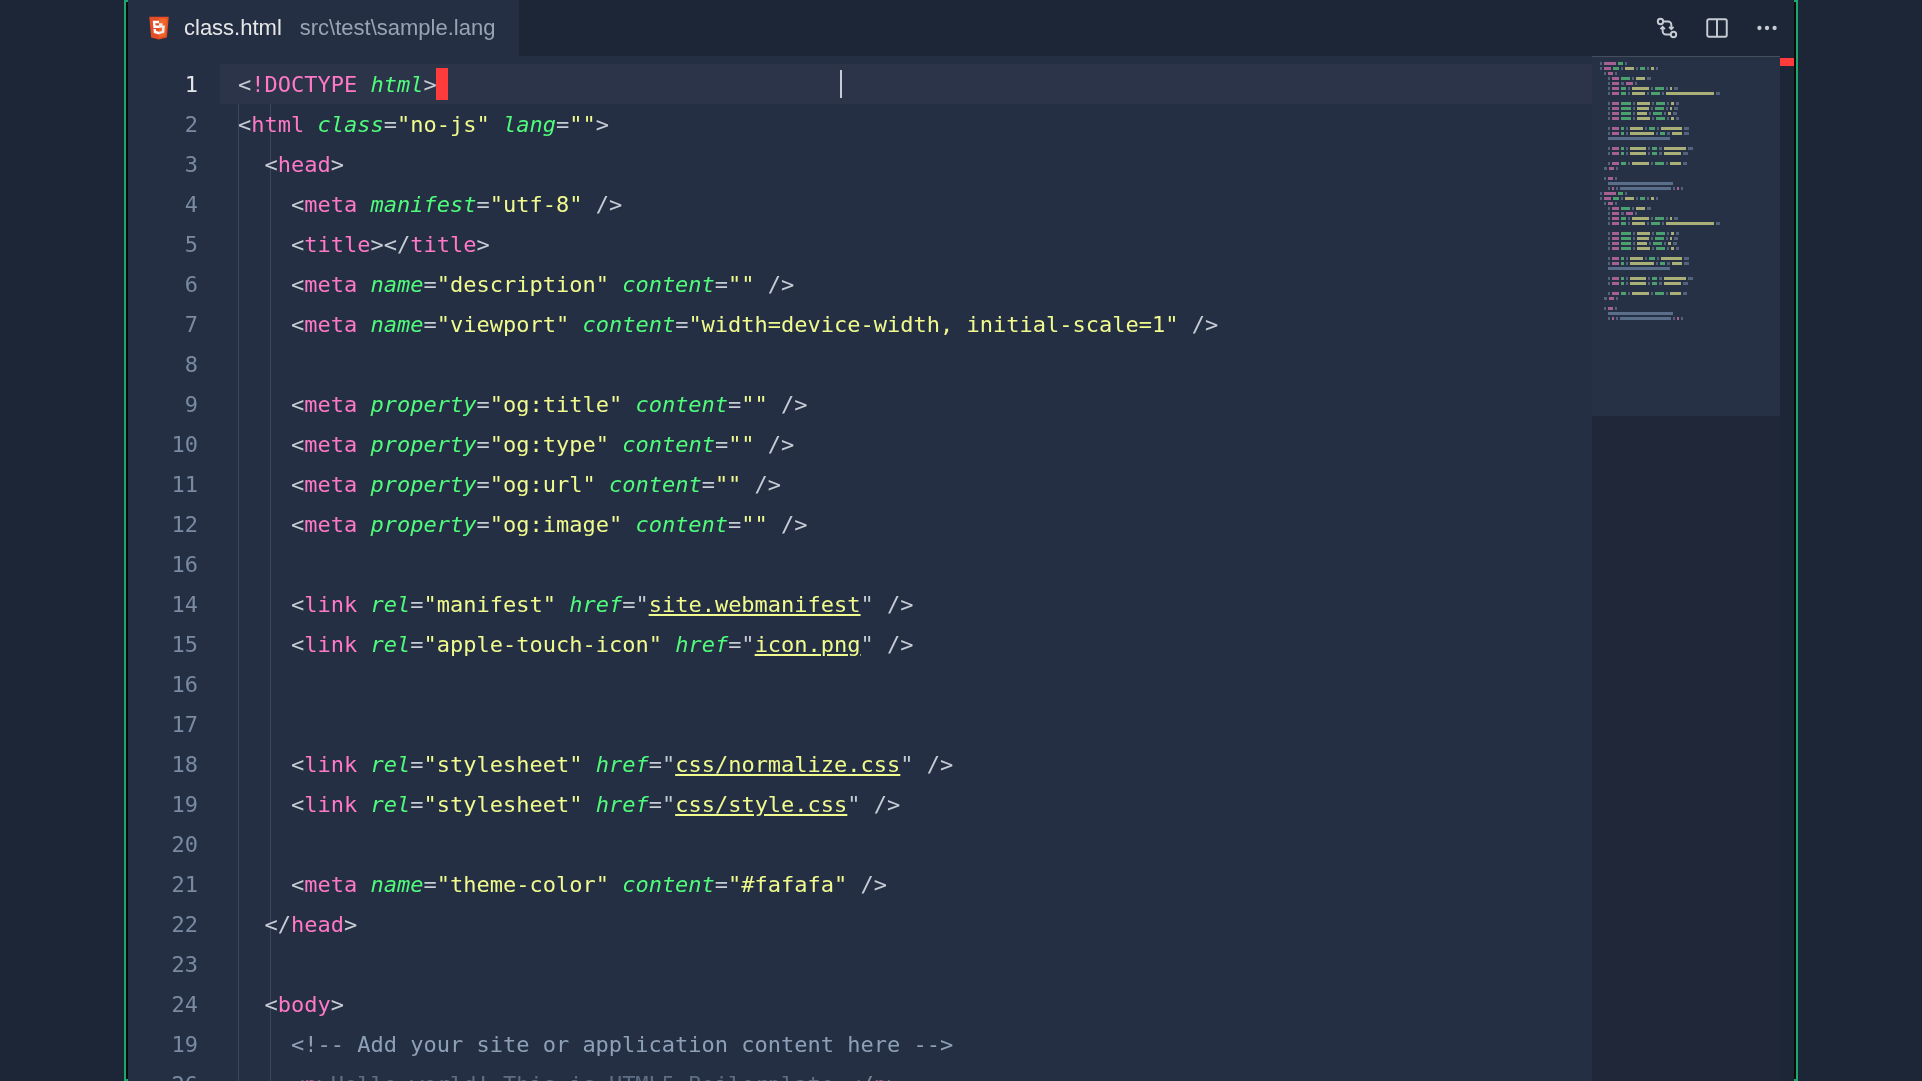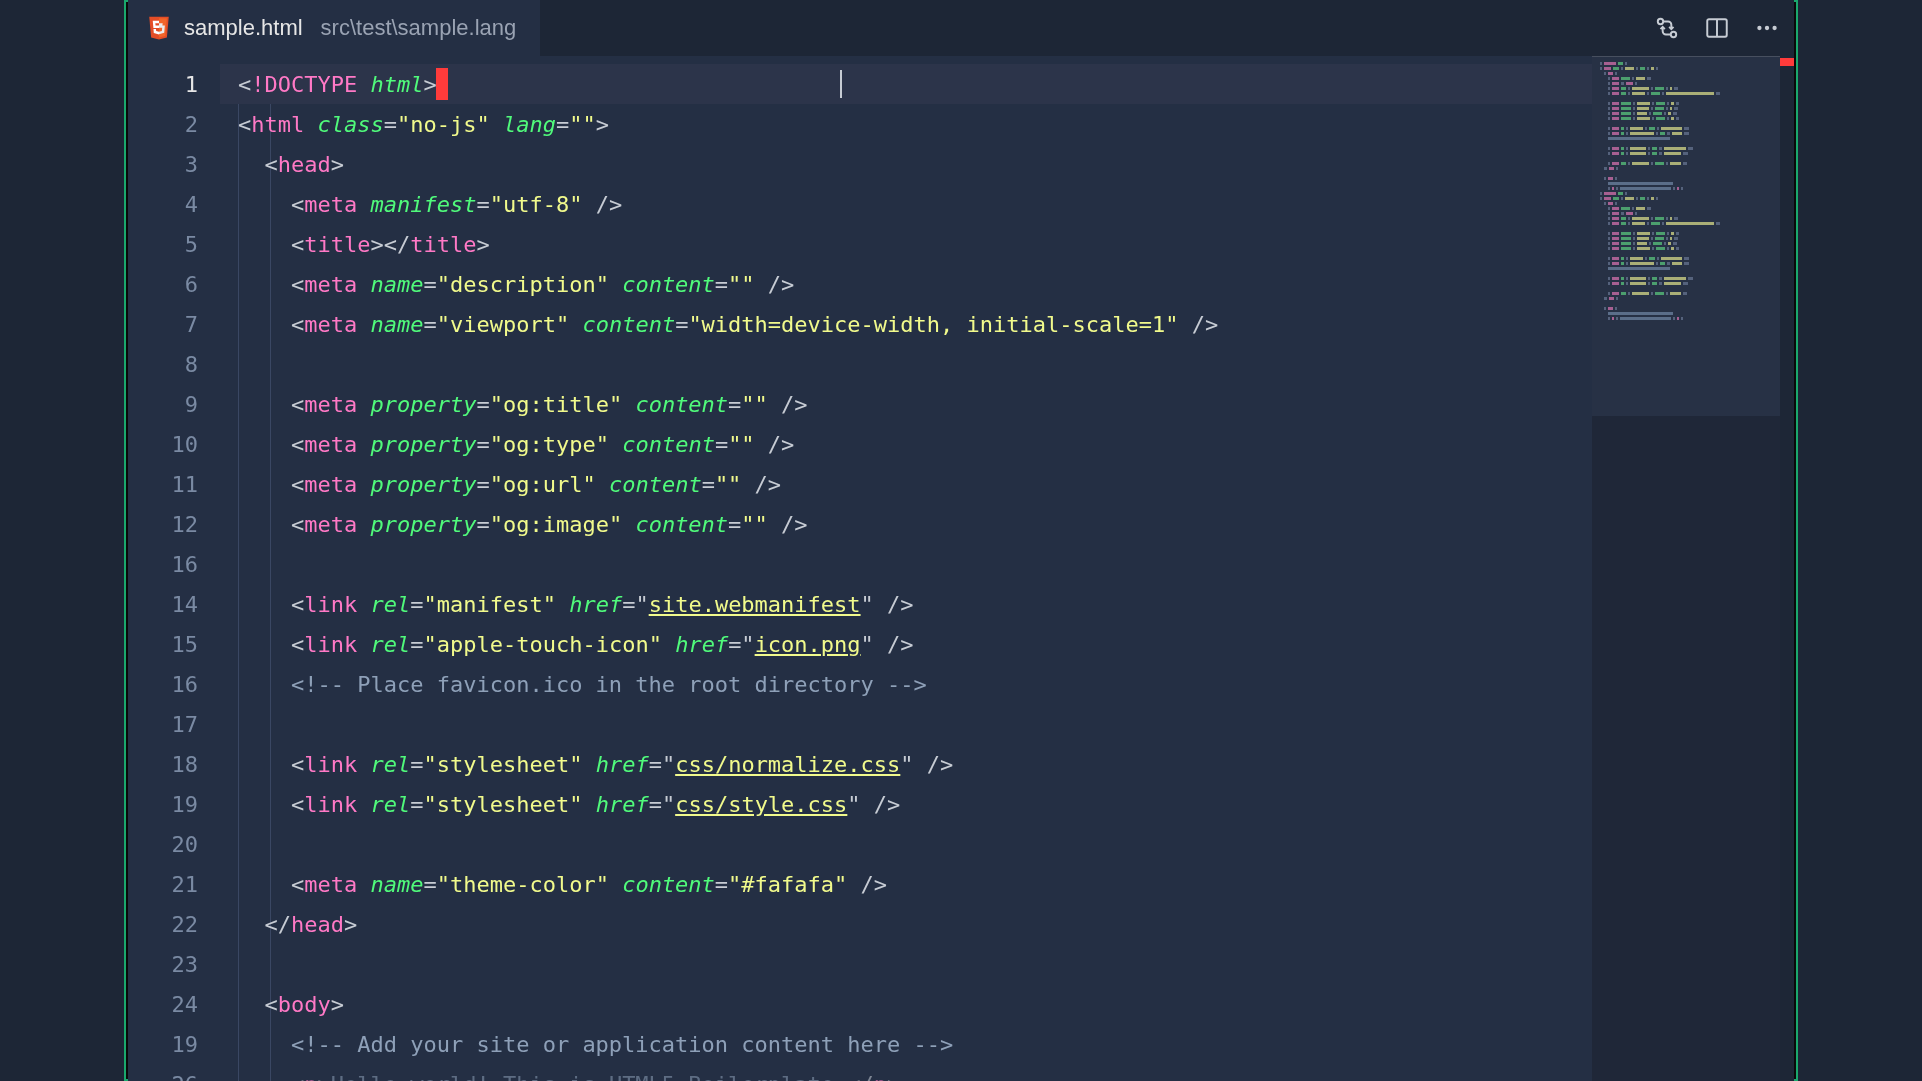--- a/index.html
+++ b/index.html
@@ -156,21 +156,21 @@
   <div class="tabbar">
     <div class="tab">
       <span class="tab-icon">
         <svg width="26" height="26" viewBox="0 0 32 32">
             <path fill="#e44d26" d="M4 2l2.3 25.7L16 30l9.7-2.3L28 2z"></path>
             <path fill="#f16529" d="M16 4v23.8l7.8-1.9L25.7 4z"></path>
             <path fill="#fff" d="M16 13h-4.2l-.3-3H16V7H8.3l.8 9H16zm0 7.6l-3.5-.9-.2-2.5H9.2l.4 4.9 6.4 1.8z"></path>
             <path fill="#ebebeb" d="M16 13v-3h4.5l-.3 3zm0 7.6v3l6.4-1.8.8-9H16v3h3.9l-.4 4z"></path>
           </svg>
       </span>
-      <span class="tab-label">sample.html</span>
+      <span class="tab-label">class.html</span>
       <span class="tab-path">src\test\sample.lang</span>
     </div>
 
     <div class="tab-actions">
       <span class="ico">
         <svg width="26" height="26" viewBox="0 0 24 24" fill="none" stroke="#c7ccd4" stroke-width="1.8">
           <circle cx="6" cy="6" r="2.5"></circle>
             <circle cx="18" cy="18" r="2.5"></circle>
           <path d="M8.5 6H13a3 3 0 0 1 3 3v4"></path>
             <path d="M15.5 18H11a3 3 0 0 1-3-3v-4"></path>
@@ -234,21 +234,21 @@
         <div class="row"><span class="p">    </span><span class="p">&lt;</span><span class="tg">meta </span><span class="at">name</span><span class="p">=</span><span class="st">"description"</span><span class="p"> </span><span class="at">content</span><span class="p">=</span><span class="st">""</span><span class="p"> /&gt;</span></div>
         <div class="row"><span class="p">    </span><span class="p">&lt;</span><span class="tg">meta </span><span class="at">name</span><span class="p">=</span><span class="st">"viewport"</span><span class="p"> </span><span class="at">content</span><span class="p">=</span><span class="st">"width=device-width, initial-scale=1"</span><span class="p"> /&gt;</span></div>
         <div class="row"><span class="p">    </span></div>
         <div class="row"><span class="p">    </span><span class="p">&lt;</span><span class="tg">meta </span><span class="at">property</span><span class="p">=</span><span class="st">"og:title"</span><span class="p"> </span><span class="at">content</span><span class="p">=</span><span class="st">""</span><span class="p"> /&gt;</span></div>
         <div class="row"><span class="p">    </span><span class="p">&lt;</span><span class="tg">meta </span><span class="at">property</span><span class="p">=</span><span class="st">"og:type"</span><span class="p"> </span><span class="at">content</span><span class="p">=</span><span class="st">""</span><span class="p"> /&gt;</span></div>
         <div class="row"><span class="p">    </span><span class="p">&lt;</span><span class="tg">meta </span><span class="at">property</span><span class="p">=</span><span class="st">"og:url"</span><span class="p"> </span><span class="at">content</span><span class="p">=</span><span class="st">""</span><span class="p"> /&gt;</span></div>
         <div class="row"><span class="p">    </span><span class="p">&lt;</span><span class="tg">meta </span><span class="at">property</span><span class="p">=</span><span class="st">"og:image"</span><span class="p"> </span><span class="at">content</span><span class="p">=</span><span class="st">""</span><span class="p"> /&gt;</span></div>
         <div class="row"><span class="p">    </span></div>
         <div class="row"><span class="p">    </span><span class="p">&lt;</span><span class="tg">link </span><span class="at">rel</span><span class="p">=</span><span class="st">"manifest"</span><span class="p"> </span><span class="at">href</span><span class="p">="</span><span class="lk">site.webmanifest</span><span class="p">" /&gt;</span></div>
         <div class="row"><span class="p">    </span><span class="p">&lt;</span><span class="tg">link </span><span class="at">rel</span><span class="p">=</span><span class="st">"apple-touch-icon"</span><span class="p"> </span><span class="at">href</span><span class="p">="</span><span class="lk">icon.png</span><span class="p">" /&gt;</span></div>
-        <div class="row"><span class="p">    </span><span class="cm">&lt;!-- Place favicon.ico in the root directory --&gt;</span></div>
+        <div class="row"><span class="p">    </span></div>
         <div class="row"><span class="p">    </span></div>
         <div class="row"><span class="p">    </span><span class="p">&lt;</span><span class="tg">link </span><span class="at">rel</span><span class="p">=</span><span class="st">"stylesheet"</span><span class="p"> </span><span class="at">href</span><span class="p">="</span><span class="lk">css/normalize.css</span><span class="p">" /&gt;</span></div>
         <div class="row"><span class="p">    </span><span class="p">&lt;</span><span class="tg">link </span><span class="at">rel</span><span class="p">=</span><span class="st">"stylesheet"</span><span class="p"> </span><span class="at">href</span><span class="p">="</span><span class="lk">css/style.css</span><span class="p">" /&gt;</span></div>
         <div class="row"><span class="p">    </span></div>
         <div class="row"><span class="p">    </span><span class="p">&lt;</span><span class="tg">meta </span><span class="at">name</span><span class="p">=</span><span class="st">"theme-color"</span><span class="p"> </span><span class="at">content</span><span class="p">=</span><span class="st">"#fafafa"</span><span class="p"> /&gt;</span></div>
         <div class="row"><span class="p">  </span><span class="p">&lt;/</span><span class="tg">head</span><span class="p">&gt;</span></div>
         <div class="row"><span class="p"></span></div>
         <div class="row"><span class="p">  </span><span class="p">&lt;</span><span class="tg">body</span><span class="p">&gt;</span></div>
         <div class="row"><span class="p">    </span><span class="cm">&lt;!-- Add your site or application content here --&gt;</span></div>
         <div class="row" style="opacity: 0.55;"><span class="p">    </span><span class="p">&lt;</span><span class="tg">p</span><span class="p">&gt;</span><span class="cm">Hello world! This is HTML5 Boilerplate.</span><span class="p">&lt;/</span><span class="tg">p</span><span class="p">&gt;</span></div>

